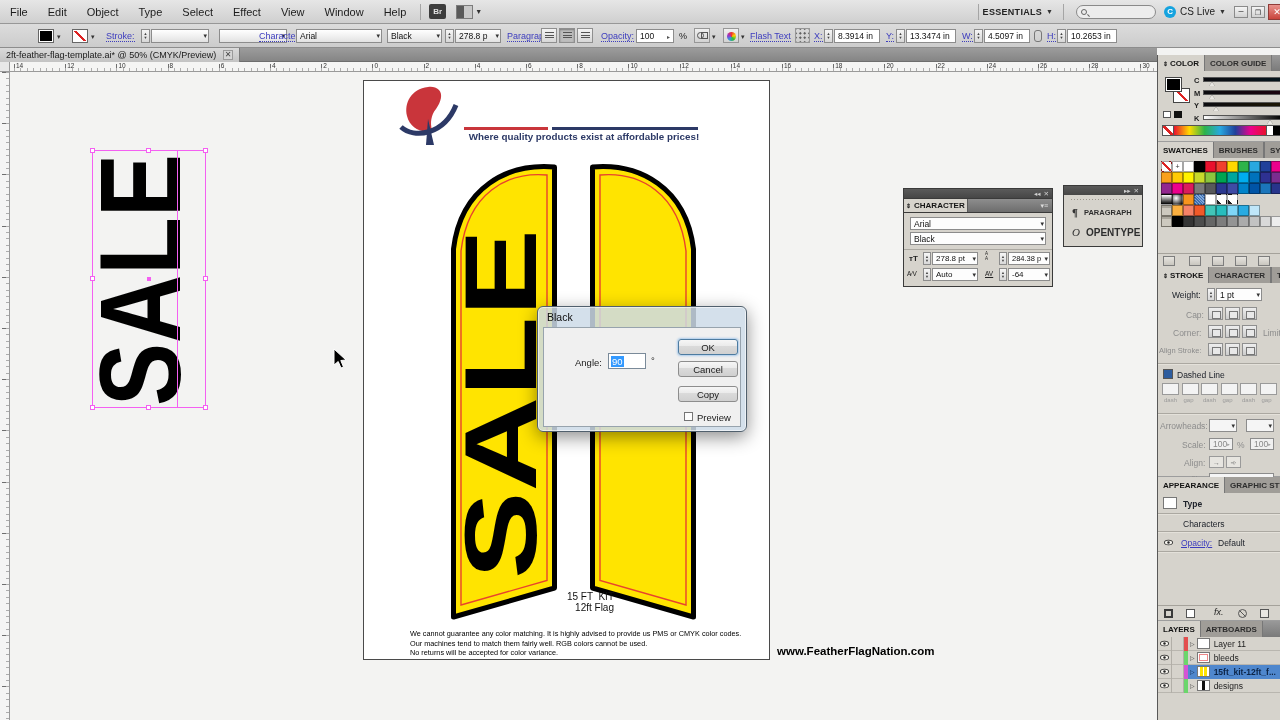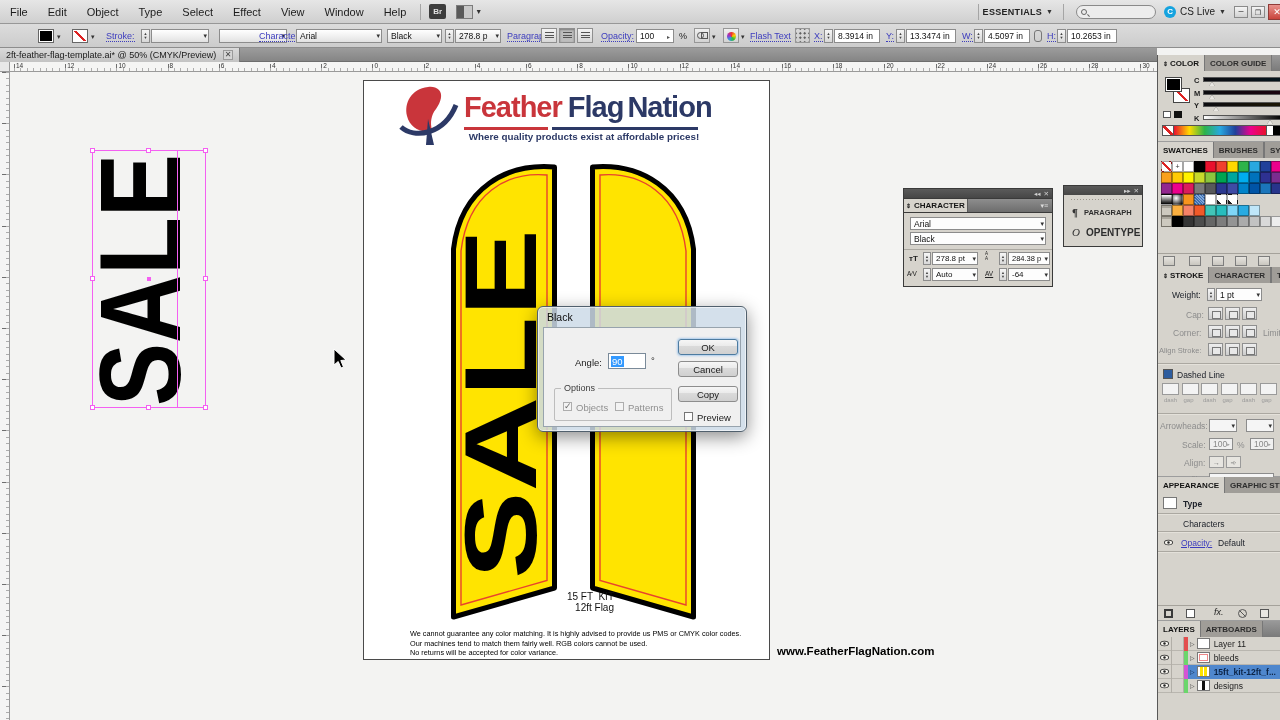--- a/index.html
+++ b/index.html
@@ -227,23 +227,20 @@
   <div class="abs canvas">
 
     <div class="artboard">
 
       <div style="position:absolute;left:34px;top:4px;width:340px;height:66px">
         <svg style="position:absolute;left:0;top:0" width="64" height="62" viewBox="0 0 64 62">
           <path d="M30,2 C13,4 6,18 9,31 C12,43 24,49 34,45 C32,38 33,30 38,24 C43,17 45,9 41,5 C38,2 34,1.5 30,2 Z" fill="#c9353b"></path>
           <path d="M3,42 C16,54 46,50 58,20" stroke="#2c3966" stroke-width="5" fill="none"></path>
           <path d="M30,34 L36,60 L28,60 Z" fill="#2c3966"></path>
         </svg>
-        <div style="position:absolute;left:66px;top:6px;white-space:nowrap;font-weight:bold;font-size:29px;letter-spacing:-1px">
-          <span style="color:#c9353b">Feather</span><span style="color:#2c3966;margin-left:6px">Flag</span><span style="color:#2c3966;margin-left:4px">Nation</span>
-        </div>
         <div style="position:absolute;left:66px;top:42px;width:84px;height:2.5px;background:#c9353b"></div>
         <div style="position:absolute;left:154px;top:42px;width:146px;height:2.5px;background:#2c3966"></div>
         <div style="position:absolute;left:66px;top:46px;width:240px;text-align:center;font-size:9.8px;font-weight:bold;color:#2c3966;white-space:nowrap">Where quality products exist at affordable prices!</div>
       </div>
 
       <svg style="position:absolute;left:77px;top:78px" width="260" height="470" viewBox="440 158 260 470">
         <path d="M553.5,166 C507,162 460,186 452.5,248 L452.5,616 L553.5,587 Z" fill="#ffe400" stroke="#000" stroke-width="5" stroke-linejoin="round"></path>
         <path d="M546,174 C506,170.5 467,192 460,250 L460,604 L546,579.5 Z" fill="none" stroke="#e8432d" stroke-width="1.4"></path>
         <path d="M591.5,166 C638,162 685,186 692.5,248 L692.5,616 L591.5,587 Z" fill="#ffe400" stroke="#000" stroke-width="5" stroke-linejoin="round"></path>
         <path d="M599,174 C639,170.5 678,192 685,250 L685,604 L599,579.5 Z" fill="none" stroke="#e8432d" stroke-width="1.4"></path>
@@ -289,27 +286,20 @@
     <div class="dlg-title">Black</div>
     <div class="dlg-body">
       <span class="dlabel" style="left:31px;top:29px">Angle:</span>
       <div style="position:absolute;left:64px;top:25px;width:38px;height:16px;background:#fff;border:1px solid #7a8a99;font-size:9.5px;display:flex;align-items:center;padding:0 2px">
         <span style="background:#3399ff;color:#fff;padding:0 1px">90</span>
       </div>
       <span class="dlabel" style="left:107px;top:27px">°</span>
       <div class="btn default" style="left:134px;top:11px;width:60px;height:16px">OK</div>
       <div class="btn" style="left:134px;top:33px;width:60px;height:16px">Cancel</div>
       <div class="btn" style="left:134px;top:58px;width:60px;height:16px">Copy</div>
-      <div class="group" style="left:10px;top:60px;width:118px;height:33px">
-        <span class="legend">Options</span>
-        <span class="cb dis checked" style="left:8px;top:13px"></span>
-        <span class="dlabel dis-t" style="left:21px;top:13px">Objects</span>
-        <span class="cb dis" style="left:60px;top:13px"></span>
-        <span class="dlabel dis-t" style="left:73px;top:13px">Patterns</span>
-      </div>
       <span class="cb" style="left:140px;top:84px"></span>
       <span class="dlabel" style="left:153px;top:84px">Preview</span>
     </div>
   </div>
 
   <div>
     <div class="pstrip" style="left:903px;top:188px;width:150px;height:10px">
       <span>◂◂</span>
       <span>✕</span>
     </div>

